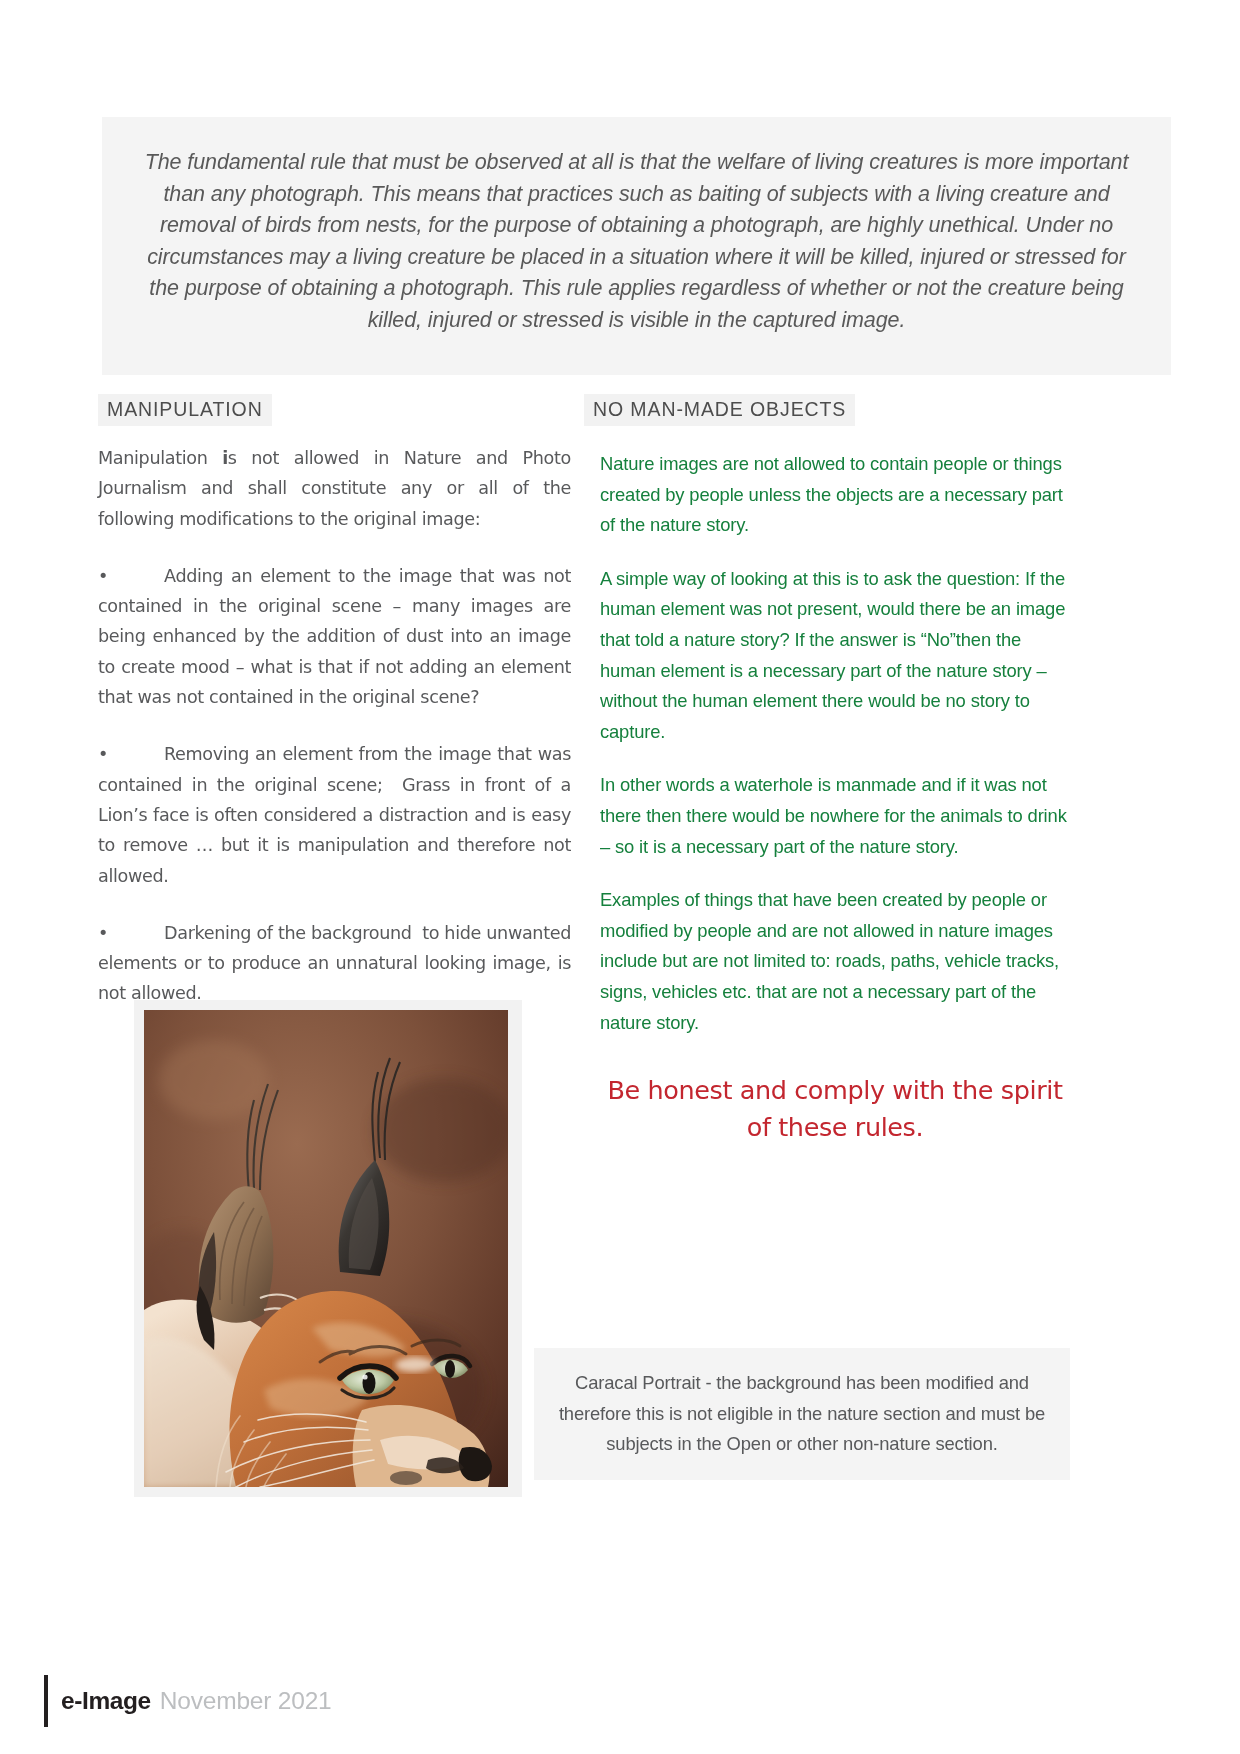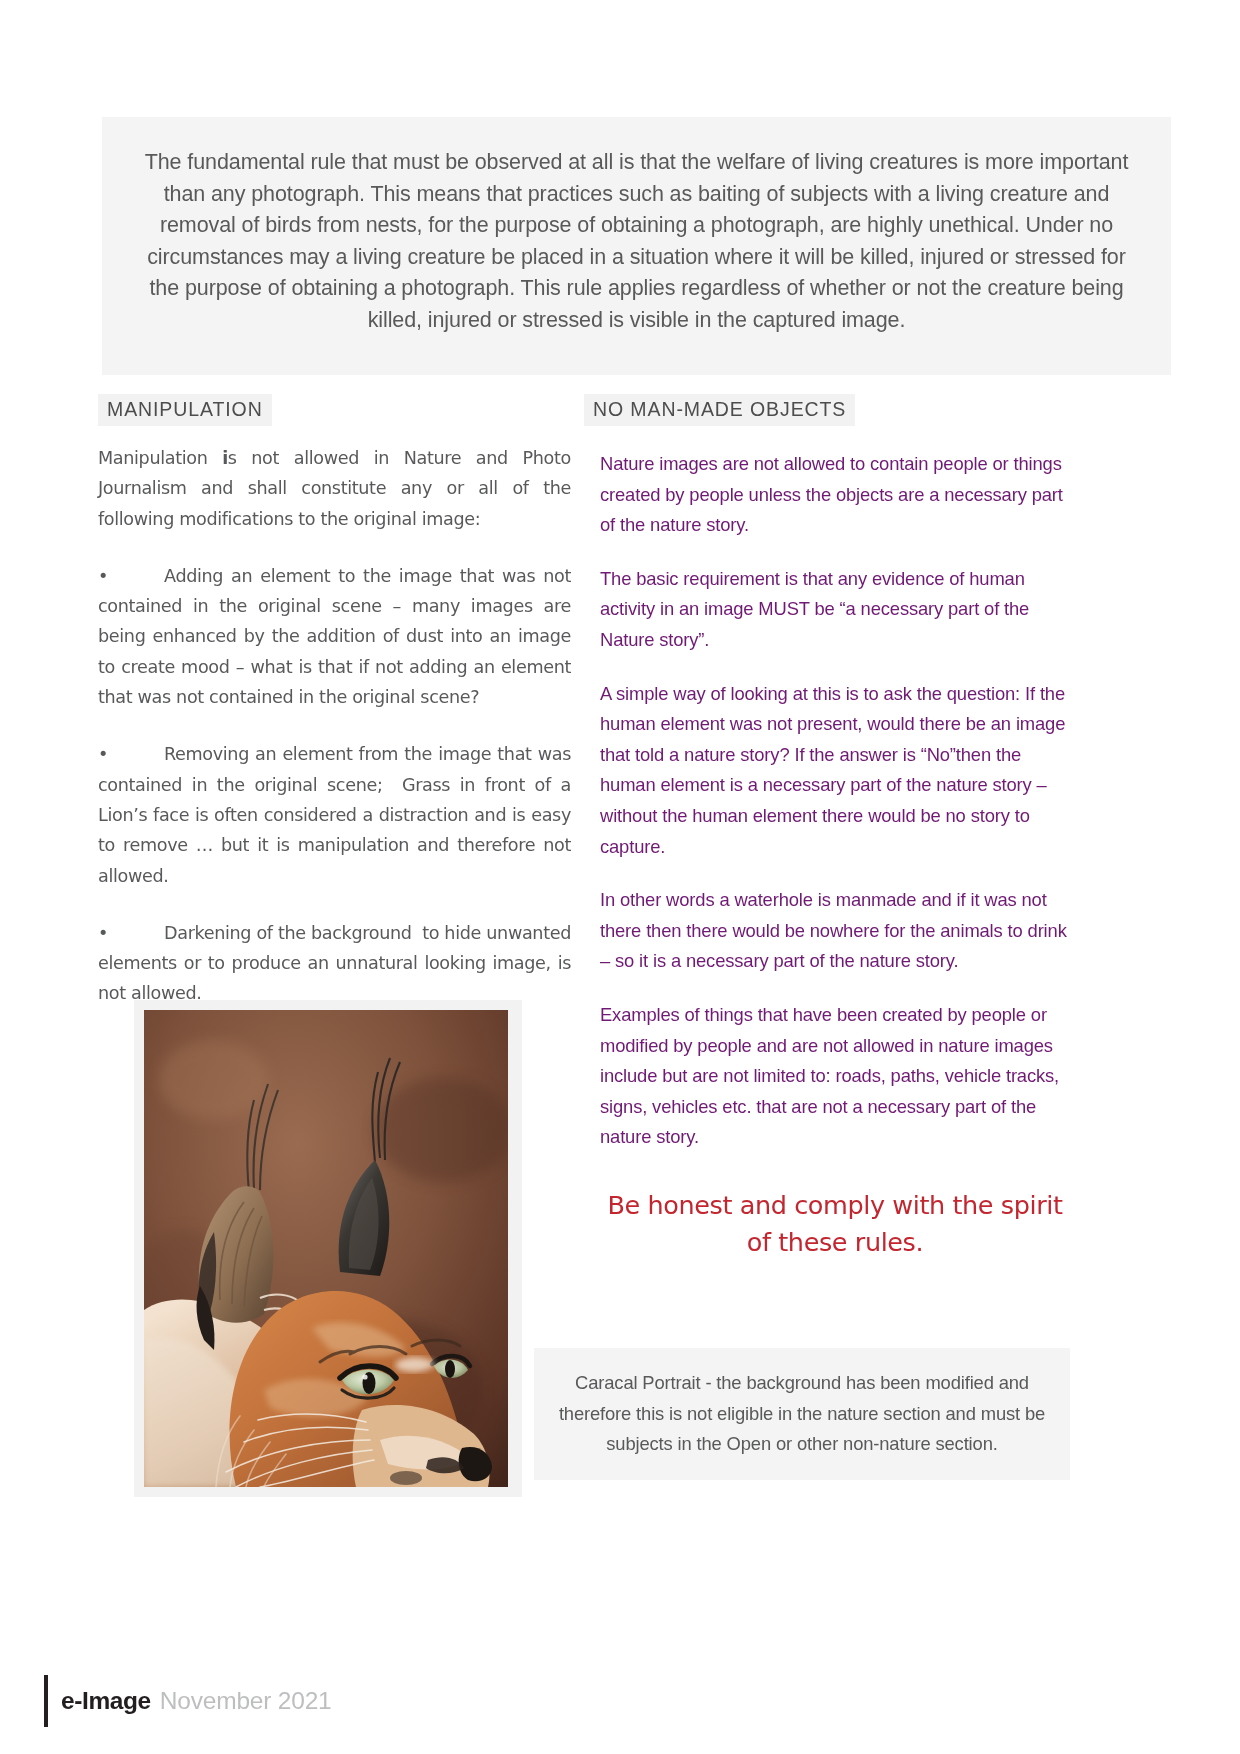--- a/index.html
+++ b/index.html
@@ -30,20 +30,21 @@
     height: 258px;
     background: #f4f4f4;
     box-sizing: border-box;
   }
   .quote-text {
     position: absolute;
     left: 42px;
     top: 30px;
     width: 985px;
     font-family: "Liberation Sans", sans-serif;
+    font-style: italic;
     font-size: 21.5px;
     line-height: 31.5px;
     color: #595959;
     text-align: center;
     text-indent: 0;
     letter-spacing: -0.1px;
   }
 
   
   .sec-head {
@@ -83,21 +84,21 @@
     letter-spacing: -0.35px;
   }
   .p-left.bullet { text-indent: 0; }
   .p-left .bchar { display: inline-block; width: 66px; }
   .p-left b { font-weight: 700; }
 
   .p-right {
     font-family: "Liberation Sans", sans-serif;
     font-size: 18.4px;
     line-height: 30.6px;
-    color: #701a75;
+    color: #15803d;
     text-align: left;
     margin: 0 0 23px 0;
     letter-spacing: -0.15px;
   }
 
   
   .red-callout {
     font-family: "DejaVu Sans", sans-serif;
     font-size: 25.5px;
     line-height: 37px;
@@ -198,21 +199,20 @@
 
     <p class="p-left bullet"><span class="bchar">•</span><span>Adding an element to the image that was not contained in the original scene – many images are being enhanced by the addition of dust into an image to create mood – what is that if not adding an element that was not contained in the original scene?</span></p>
 
     <p class="p-left bullet"><span class="bchar">•</span><span>Removing an element from the image that was contained in the original scene;&nbsp; Grass in front of a Lion’s face is often considered a distraction and is easy to remove … but it is manipulation and therefore not allowed.</span></p>
 
     <p class="p-left bullet"><span class="bchar">•</span><span>Darkening of the background&nbsp; to hide unwanted elements or to produce an unnatural looking image, is not allowed.</span></p>
   </div>
 
   <div class="col-right">
     <p class="p-right">Nature images are not allowed to contain people or things created by people unless the objects are a necessary part of the nature story.</p>
-    <p class="p-right">The basic requirement is that any evidence of human activity in an image MUST be “a necessary part of the Nature story”.</p>
     <p class="p-right">A simple way of looking at this is to ask the question: If the human element was not present, would there be an image that told a nature story? If the answer is “No”then the human element is a necessary part of the nature story – without the human element there would be no story to capture.</p>
     <p class="p-right">In other words a waterhole is manmade and if it was not there then there would be nowhere for the animals to drink – so it is a necessary part of the nature story.</p>
     <p class="p-right">Examples of things that have been created by people or modified by people and are not allowed in nature images include but are not limited to: roads, paths, vehicle tracks, signs, vehicles etc. that are not a necessary part of the nature story.</p>
 
     <p class="red-callout">Be honest and comply with the spirit of these rules.</p>
   </div>
 
   <div class="photo-frame">
     <div class="photo-inner">
       <svg viewBox="0 0 364 477" preserveAspectRatio="xMidYMid slice">

